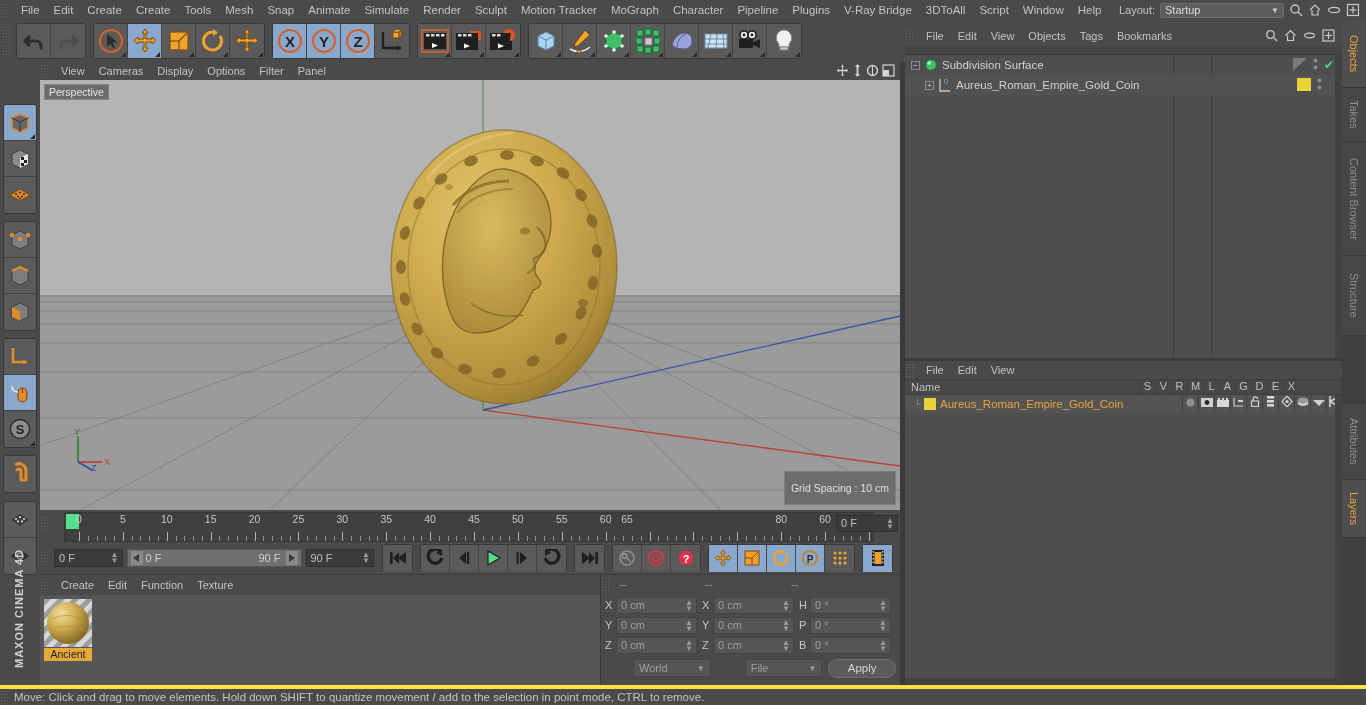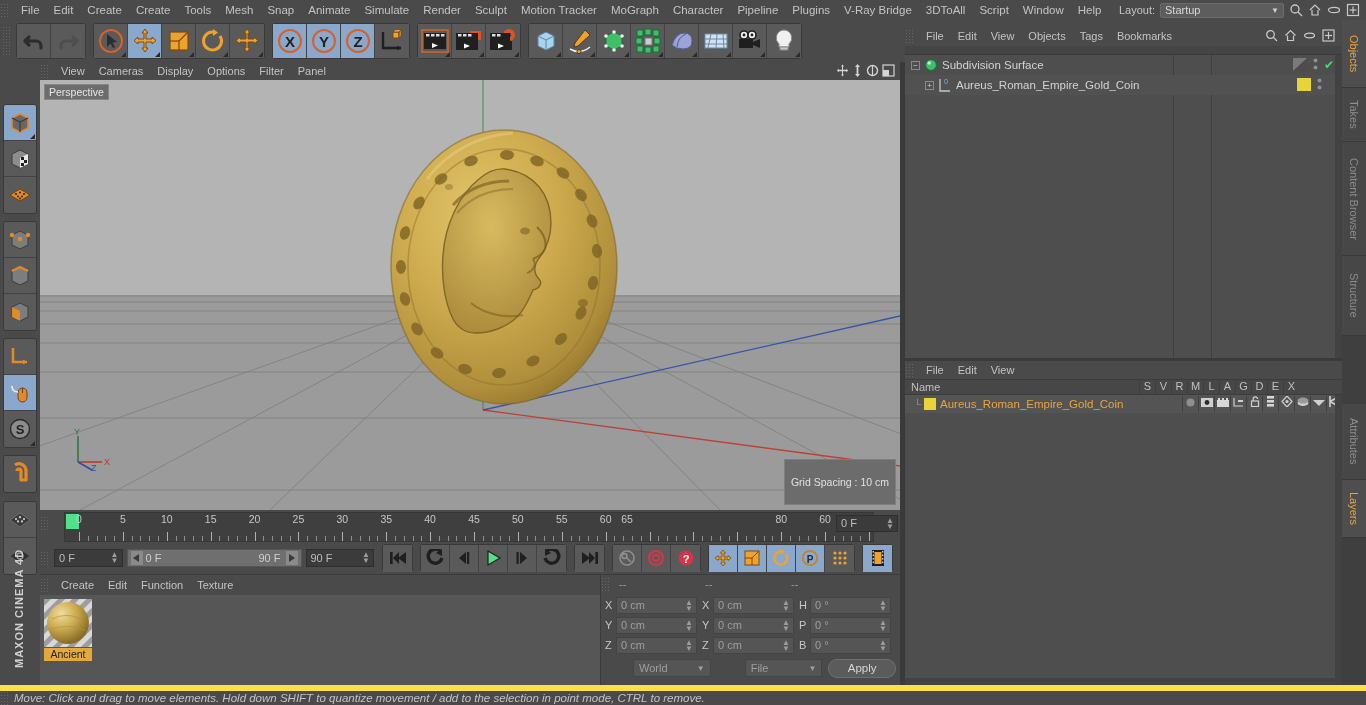--- a/index.html
+++ b/index.html
@@ -95,21 +95,21 @@
     background: linear-gradient(#b6b6b6 0%, #aeaeae 54%, #9a9a9a 54%, #8f8f8f 100%);
   }
   #persp-label {
     position: absolute; left: 4px; top: 22px; z-index: 6;
     background: #6c6c6c; color: #e6e6e6; font-size: 10.5px;
     padding: 1px 4px; border: 1px solid #858585;
   }
   #grid-label {
     position: absolute; right: 4px; bottom: 5px; z-index: 6;
     background: #6c6c6c; color: #e0e0e0; font-size: 10.5px;
-    padding: 16px 6px; border: 1px solid #7e7e7e;
+    padding: 10px 6px; border: 1px solid #7e7e7e;
   }
   #coin {
     position: absolute; left: 347px; top: 47px; width: 235px; height: 280px; z-index: 4;
   }
   #axis-gizmo { position: absolute; left: 28px; bottom: 38px; z-index: 5; }
 
   
   #timeline {
     position: absolute; left: 40px; top: 510px; width: 860px; height: 64px;
     background: #4a4a4a;
@@ -226,21 +226,21 @@
     width: 24px; color: #8d8d8d; font-size: 11px;
     writing-mode: vertical-rl; text-orientation: mixed;
     display: flex; align-items: center; justify-content: center;
     background: #474747; border-bottom: 1px solid #383838; padding: 6px 0;
   }
   .vtab.active { color: #e8a33d; background: #4e4e4e; }
 
   
   #statusbar {
     position: absolute; left: 0; top: 685px; width: 1366px; height: 20px;
-    background: #4a4a4a; display: flex; align-items: center; border-top: 6px solid #fde047; font-style: italic;
+    background: #4a4a4a; display: flex; align-items: center; border-top: 4px solid #fde047;
   }
   #status-text { color: #c3c3c3; font-size: 11.5px; }
   .scroll-v { position: absolute; right: 0; top: 0; bottom: 0; width: 7px; background: #424242; }
   .scroll-h { position: absolute; left: 0; right: 0; bottom: 0; height: 7px; background: #424242; }
 </style>
 </head>
 <body>
 
 <div id="app">
 

